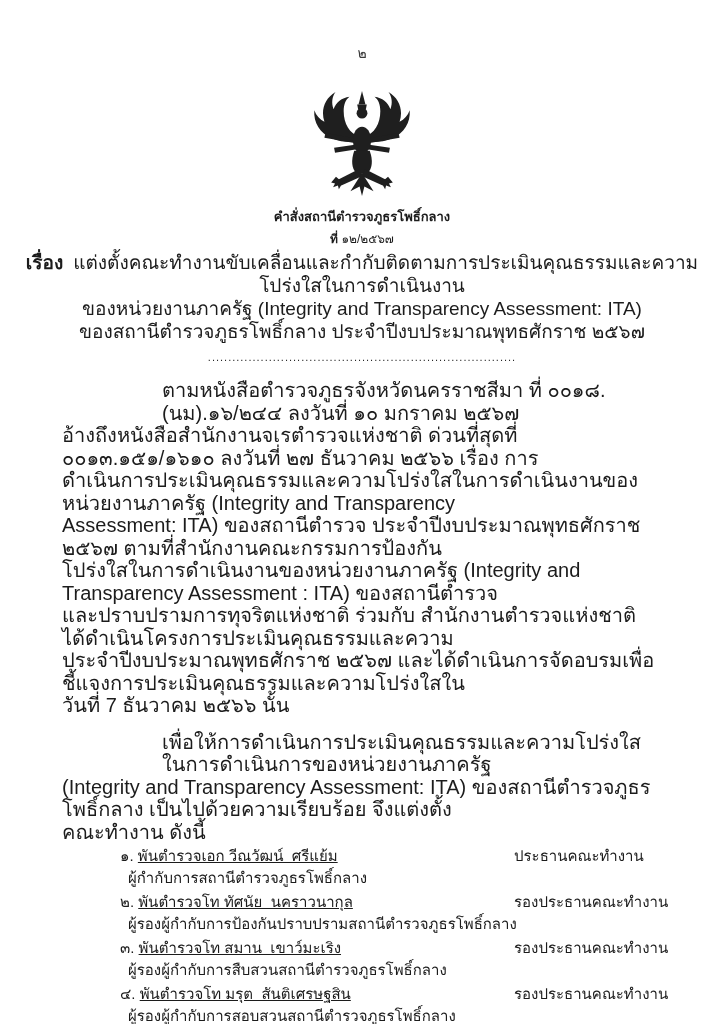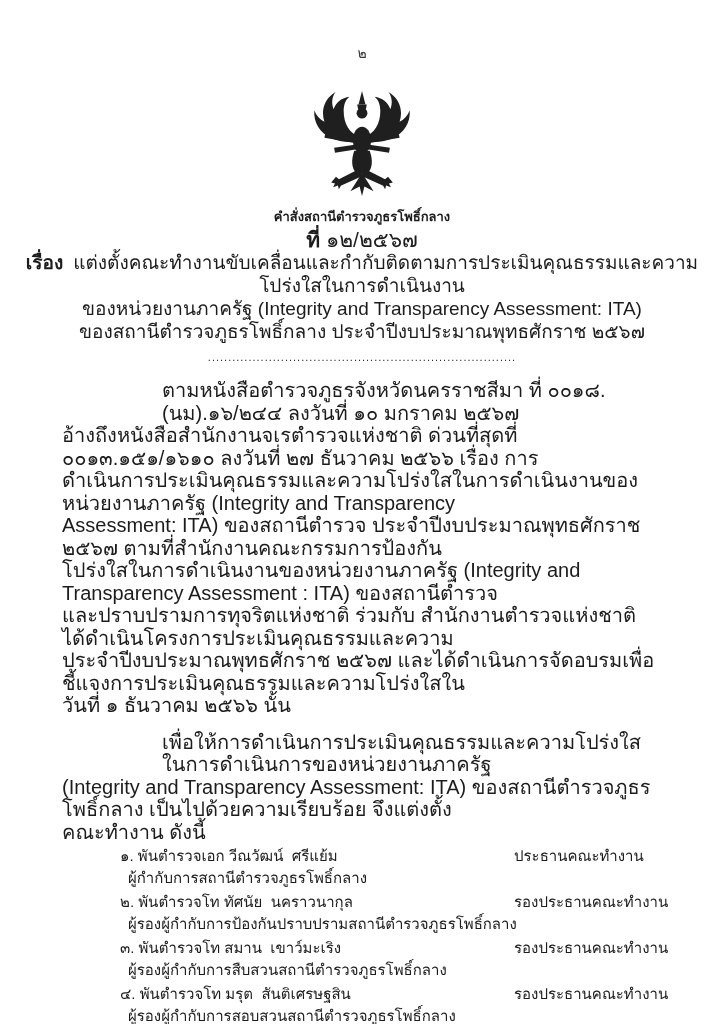--- a/index.html
+++ b/index.html
@@ -4,32 +4,32 @@
 <style>
   html,body{margin:0;padding:0;background:#ffffff;}
   body{font-family:"Liberation Sans","DejaVu Sans",sans-serif;color:#1c1c1c;
        -webkit-font-smoothing:antialiased;}
   .page{position:relative;width:724px;height:1024px;background:#ffffff;overflow:hidden;}
   .content{margin:0 62px;width:600px;}
   .page-number{text-align:center;padding-top:42px;font-size:14px;color:#3a3a3a;}
   .emblem-wrap{text-align:center;margin-top:24px;height:114px;}
   .emblem-wrap svg{display:inline-block;}
   .doc-title{margin-top:4px;text-align:center;font-size:13px;font-weight:bold;line-height:22px;}
-  .order-line{text-align:center;font-size:21px;line-height:23px;}
+  .order-line{text-align:center;font-size:12px;line-height:23px;}
   .order-label{font-weight:bold;}
   .subject{-margin:0;text-align:center;font-size:19px;line-height:23px;}
   .subject-label{font-weight:bold;margin-right:10px;}
   .divider{text-align:center;font-size:11px;letter-spacing:1px;color:#2a2a2a;line-height:16px;margin-top:6px;}
   .para{margin-top:14px;font-size:20px;line-height:22.5px;}
   .para .line{white-space:pre-wrap;}
   .para .first{padding-left:100px;}
   .committee{margin-top:2px;font-size:15px;line-height:22px;}
   .committee-item{margin-bottom:2px;}
   .c-row{position:relative;padding-left:58px;}
-  .c-name{white-space:pre-wrap;}
+  .c-name{white-space:pre-wrap;text-decoration:underline;}
   .c-role{position:absolute;left:452px;top:0;white-space:nowrap;}
   .c-pos{padding-left:66px;white-space:pre-wrap;}
 </style>
 </head>
 <body>
 
 <div class="page">
 
   <div class="page-number">๒</div>
 
@@ -87,21 +87,21 @@
   <div class="content">
 
     <div class="para">
       <div class="line first">ตามหนังสือตำรวจภูธรจังหวัดนครราชสีมา ที่ ๐๐๑๘.(นม).๑๖/๒๔๔ ลงวันที่ ๑๐ มกราคม ๒๕๖๗</div>
       <div class="line">อ้างถึงหนังสือสำนักงานจเรตำรวจแห่งชาติ ด่วนที่สุดที่ ๐๐๑๓.๑๕๑/๑๖๑๐ ลงวันที่ ๒๗ ธันวาคม ๒๕๖๖ เรื่อง การ</div>
       <div class="line">ดำเนินการประเมินคุณธรรมและความโปร่งใสในการดำเนินงานของหน่วยงานภาครัฐ (Integrity and Transparency</div>
       <div class="line">Assessment: ITA) ของสถานีตำรวจ ประจำปีงบประมาณพุทธศักราช ๒๕๖๗ ตามที่สำนักงานคณะกรรมการป้องกัน</div>
       <div class="line">โปร่งใสในการดำเนินงานของหน่วยงานภาครัฐ (Integrity and Transparency Assessment : ITA) ของสถานีตำรวจ</div>
       <div class="line">และปราบปรามการทุจริตแห่งชาติ ร่วมกับ สำนักงานตำรวจแห่งชาติ ได้ดำเนินโครงการประเมินคุณธรรมและความ</div>
       <div class="line">ประจำปีงบประมาณพุทธศักราช ๒๕๖๗ และได้ดำเนินการจัดอบรมเพื่อชี้แจงการประเมินคุณธรรมและความโปร่งใสใน</div>
-      <div class="line">วันที่ ๑ ธันวาคม ๒๕๖๖ นั้น</div>
+      <div class="line">วันที่ 7 ธันวาคม ๒๕๖๖ นั้น</div>
     </div>
 
     <div class="para">
       <div class="line first">เพื่อให้การดำเนินการประเมินคุณธรรมและความโปร่งใสในการดำเนินการของหน่วยงานภาครัฐ</div>
       <div class="line">(Integrity and Transparency Assessment: ITA) ของสถานีตำรวจภูธรโพธิ์กลาง เป็นไปด้วยความเรียบร้อย จึงแต่งตั้ง</div>
       <div class="line">คณะทำงาน ดังนี้</div>
     </div>
 
     <div class="committee">
 

